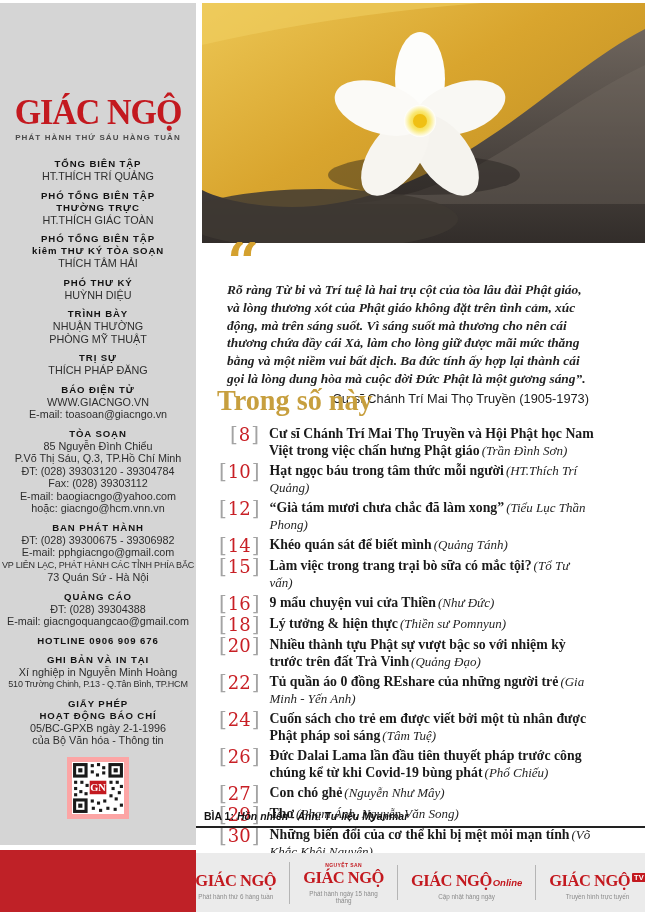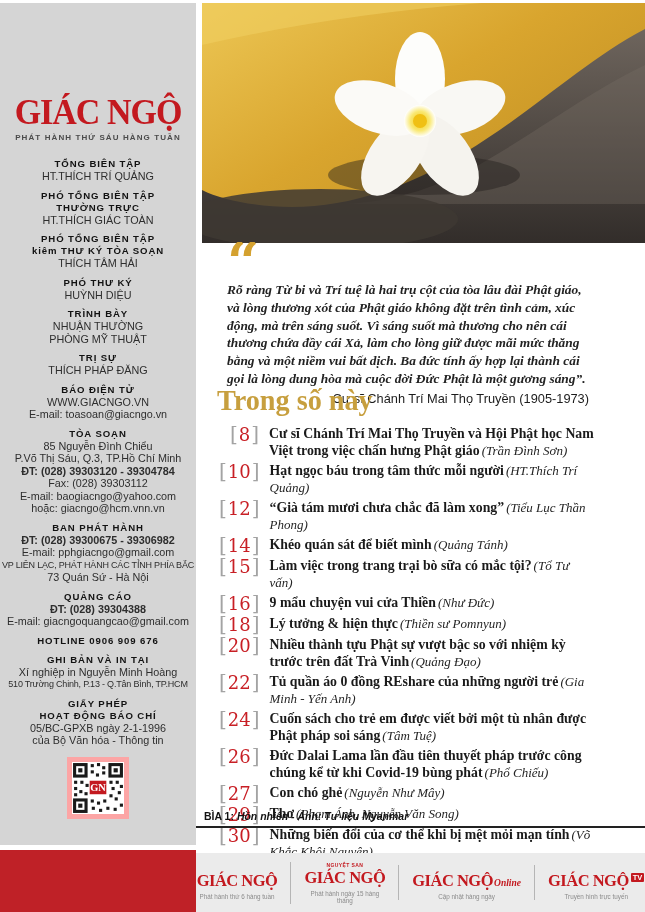--- a/index.html
+++ b/index.html
@@ -18,21 +18,21 @@
     font-family:"Liberation Serif", serif; font-weight:700;
     font-size:34px; line-height:34px; color:#c3191f; letter-spacing:-1px;
     transform:scaleY(1.05);
   }
   .sb-tagline {
     margin-top:4px; font-size:8px; letter-spacing:1.1px; color:#4b4b4b; font-weight:700;
   }
   .sb-lines { margin-top:16px; color:#2e2e2e; }
   .sl { font-size:10.8px; line-height:12.5px; }
   .sl.h { font-size:9.6px; line-height:12px; font-weight:700; letter-spacing:.9px; color:#121212; }
-  .sl.tb { font-weight:700; }
+  .sl.tb { font-weight:400; }
   .sl.cond { font-size:9px; letter-spacing:-.2px; }
   .sl.gap { margin-top:7px; }
   .qr-box {
     margin:10px auto 0 auto; width:62px; height:62px; background:#fca5a5; padding:5px;
   }
   .qr-box svg { display:block; width:52px; height:52px; }
 
   
   .red-block {
     position:absolute; left:0; top:850px; width:196px; height:62px; background:#bf2127;
@@ -93,21 +93,21 @@
   }
   .bl-cell { padding:0 13px; text-align:center; }
   .bl-cell + .bl-cell { border-left:1px solid #b5b5b5; }
   .bl-over { min-height:7px; font-size:5px; line-height:6px; color:#c3191f; font-weight:700; letter-spacing:.4px; }
   .bl-row { white-space:nowrap; }
   .bl-name {
     font-family:"Liberation Serif", serif; font-weight:700; font-size:16.5px; line-height:17px;
     color:#c3191f; letter-spacing:-.5px;
   }
   .bl-suffix.online {
-    font-family:Liberation Serif, serif; font-style:italic; font-weight:700;
+    font-family:Liberation Sans, sans-serif; font-style:italic; font-weight:700;
     font-size:9.5px; color:#c3191f; margin-left:1px;
   }
   .bl-suffix.tv {
     display:inline-block; background:#c3191f; color:#fff; font-weight:700; font-size:7.5px;
     line-height:9px; padding:0 2px; margin-left:2px; vertical-align:6px; border-radius:1px;
   }
   .bl-sub { margin-top:3px; font-size:6.3px; color:#8b8b8b; }
 </style>
 </head>
 <body>

